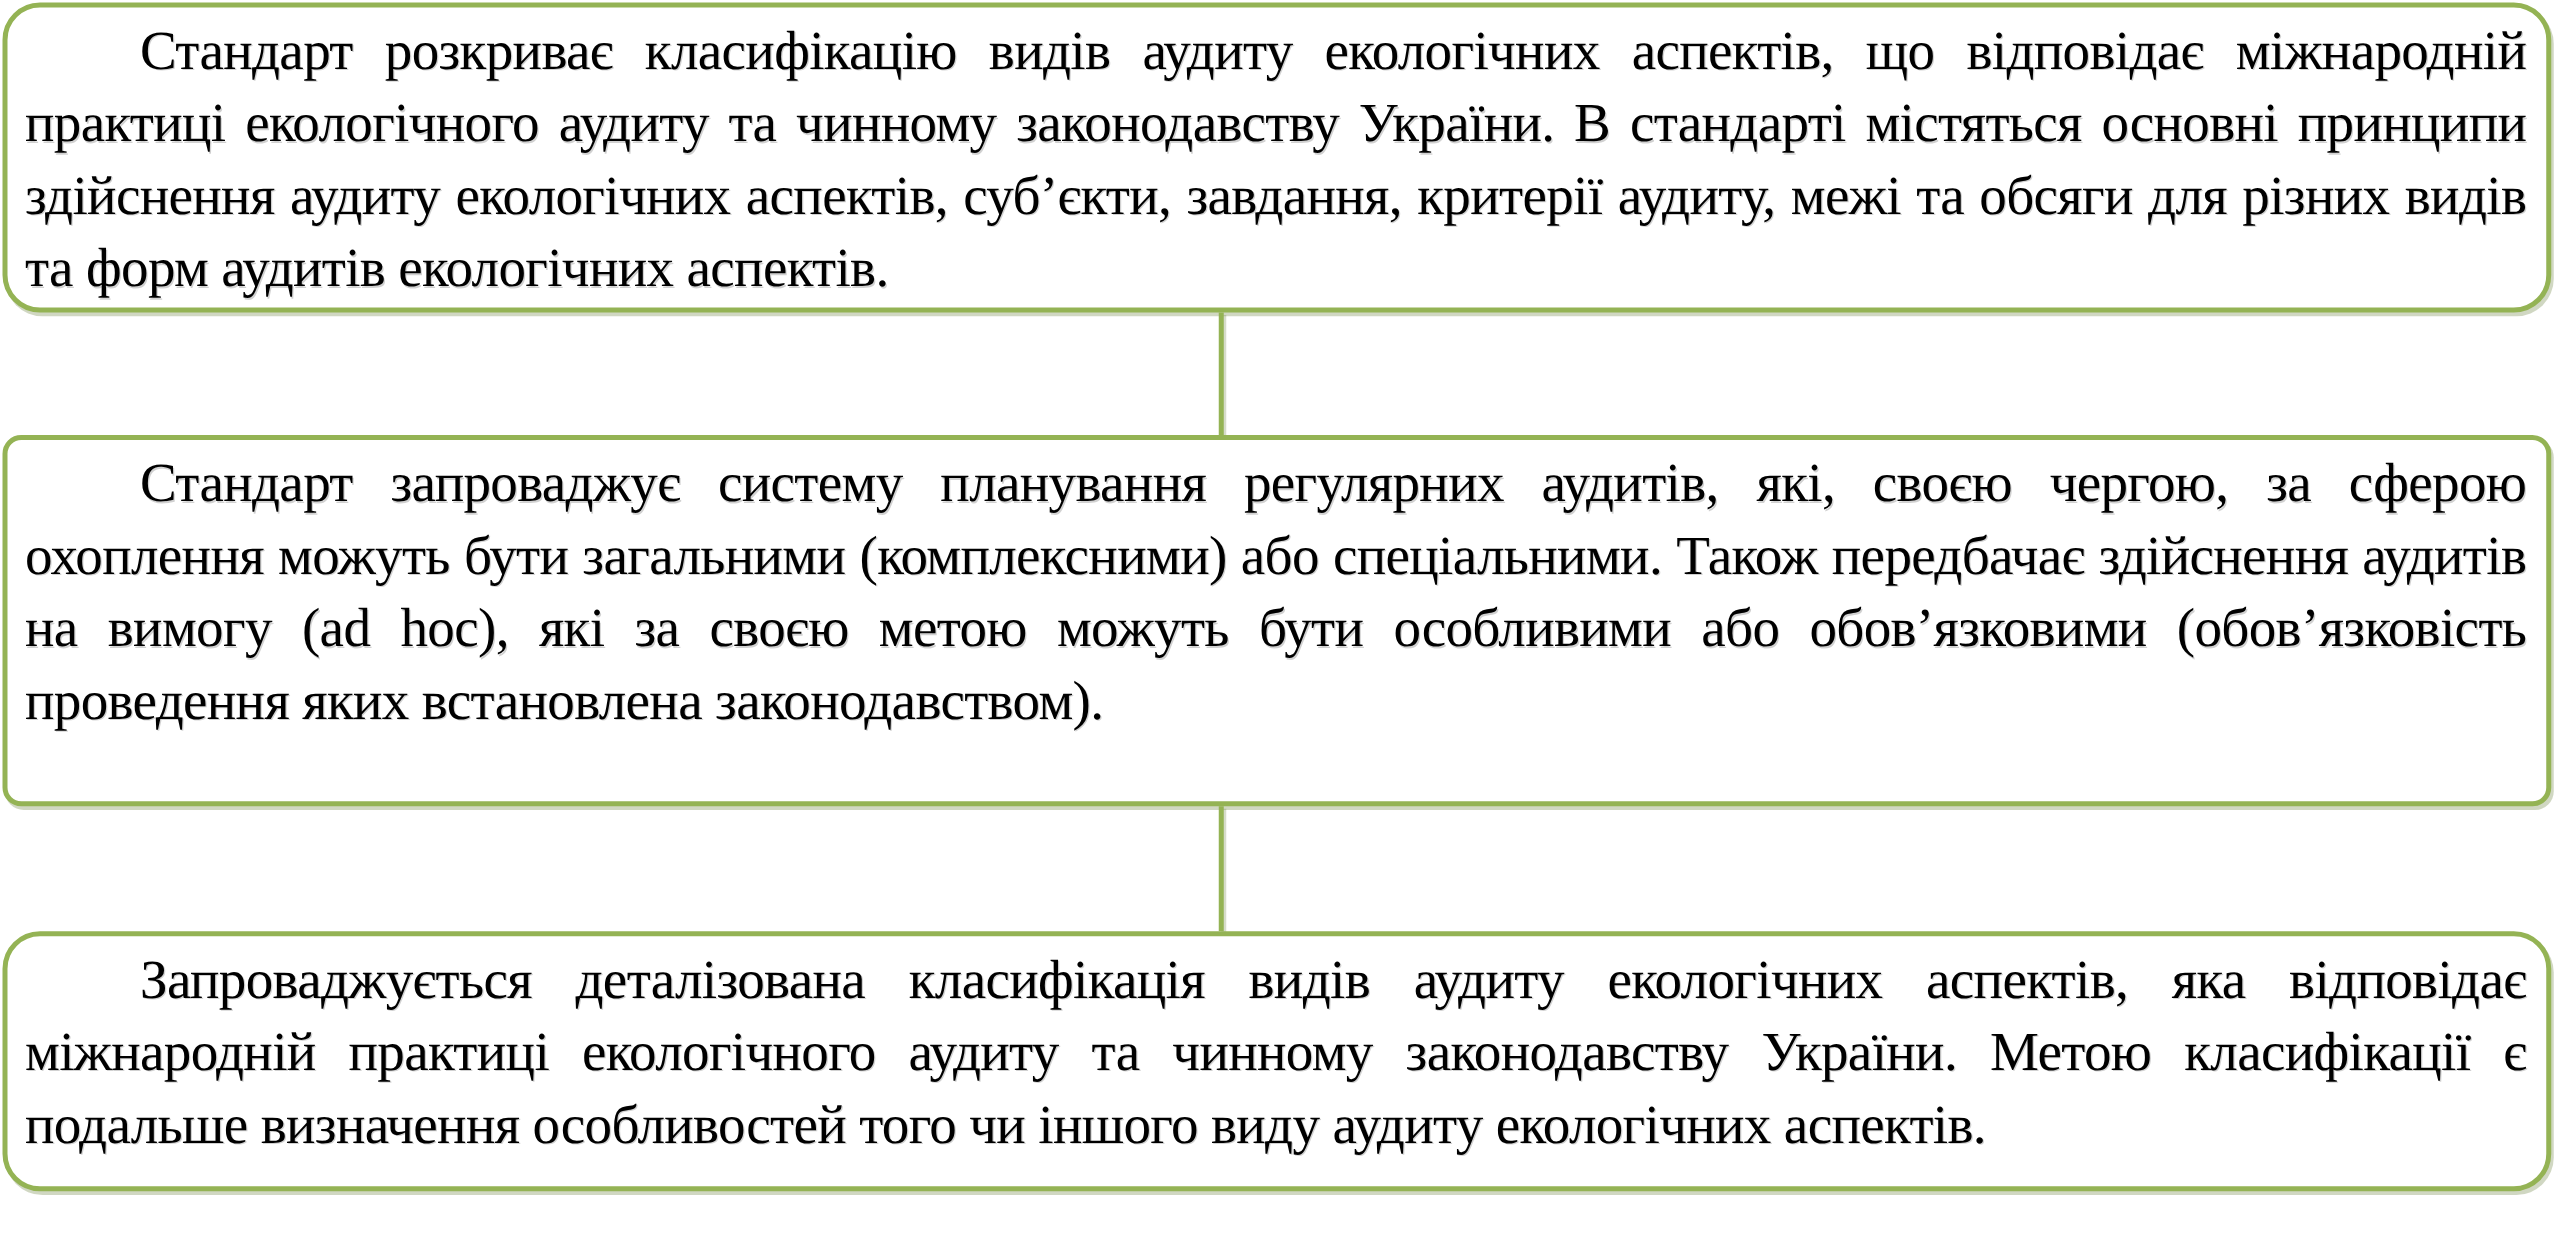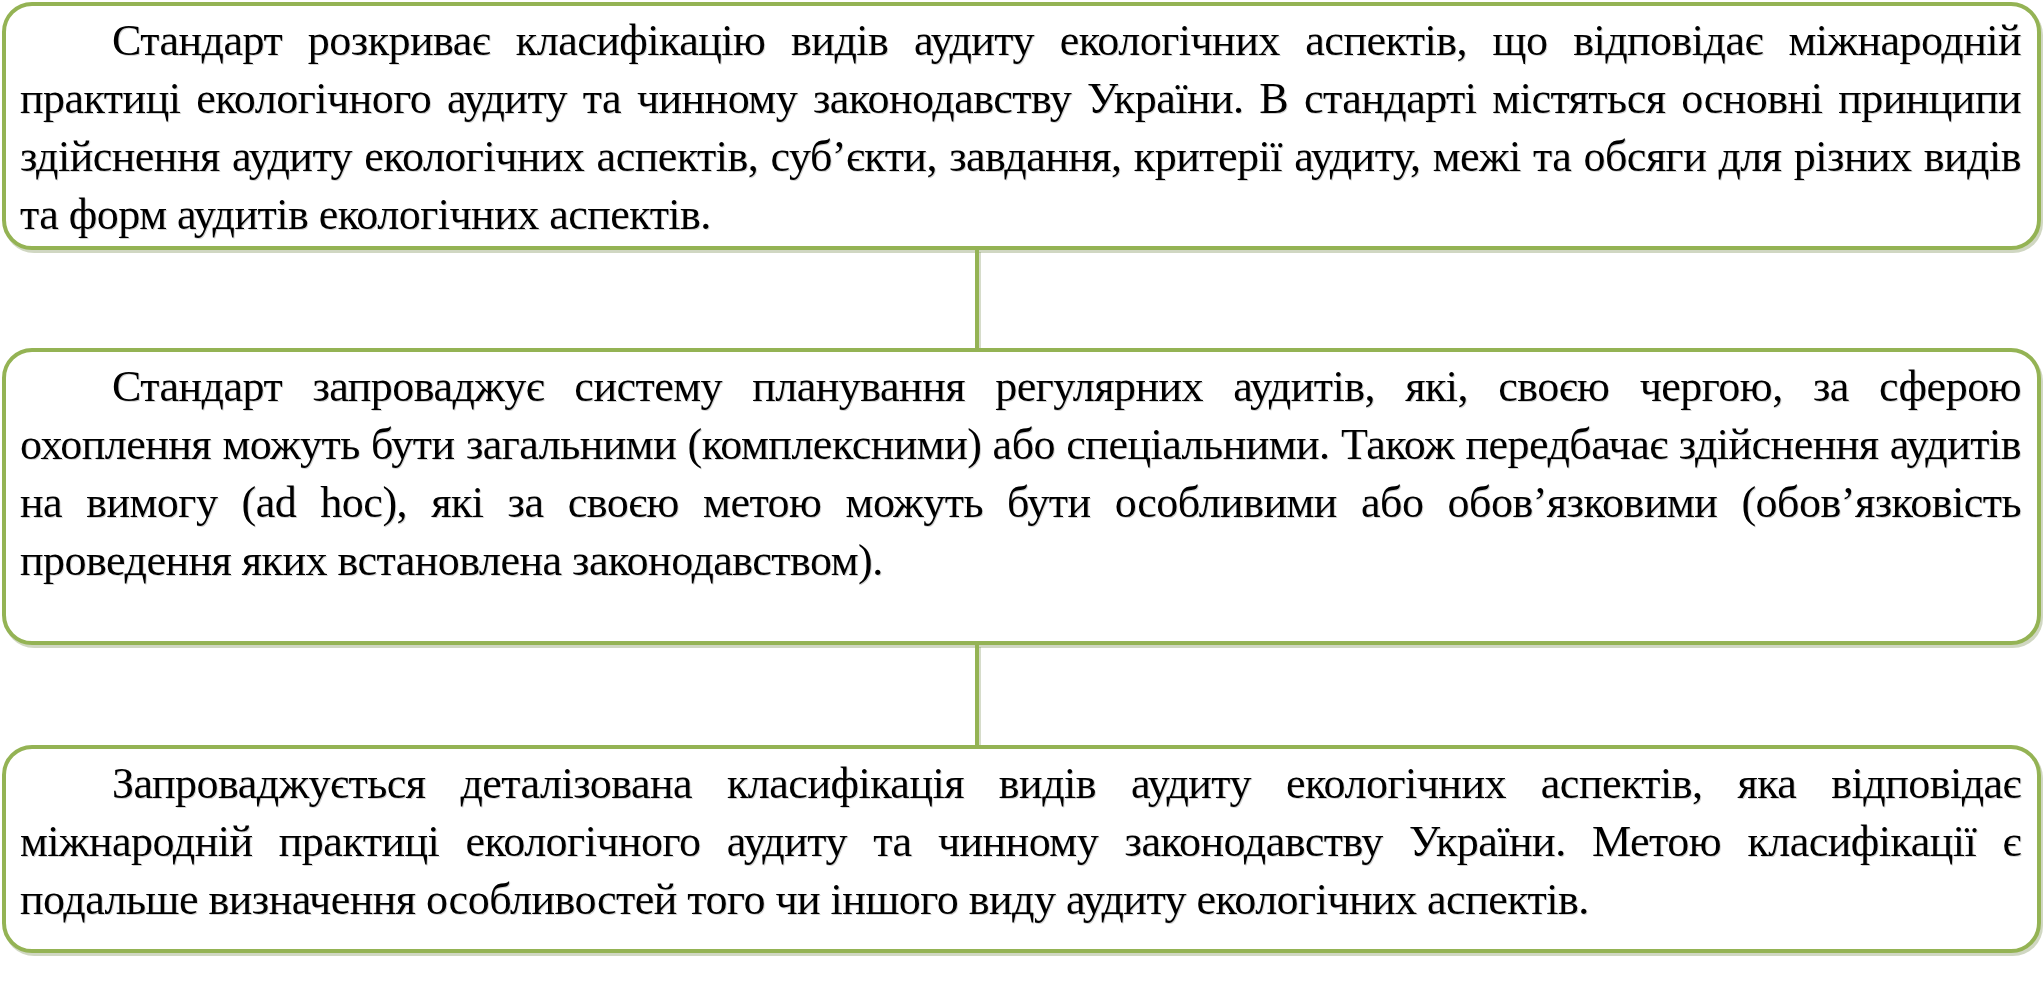--- a/index.html
+++ b/index.html
@@ -36,21 +36,21 @@
   }
   .connector{
     position:absolute;
     left:975px;
     width:4px;
     background:var(--accent);
     box-shadow:2px 2px 0 rgba(120,140,80,0.3);
   }
   #box-1{top:2px;height:248px;}
   #conn-1{top:250px;height:98px;}
-  #box-2{top:348px;height:297px;}
+  #box-2{top:348px;height:297px;border-radius:15px;}
   #conn-2{top:645px;height:100px;}
   #box-3{top:745px;height:208px;}
 </style>
 </head>
 <body>
 
 <div class="canvas">
 
   <div class="flow-box" id="box-1">
     <p>Стандарт розкриває класифікацію видів аудиту екологічних аспектів, що відповідає міжнародній практиці екологічного аудиту та чинному законодавству України. В стандарті містяться основні принципи здійснення аудиту екологічних аспектів, суб’єкти, завдання, критерії аудиту, межі та обсяги для різних видів та форм аудитів екологічних аспектів.</p>

